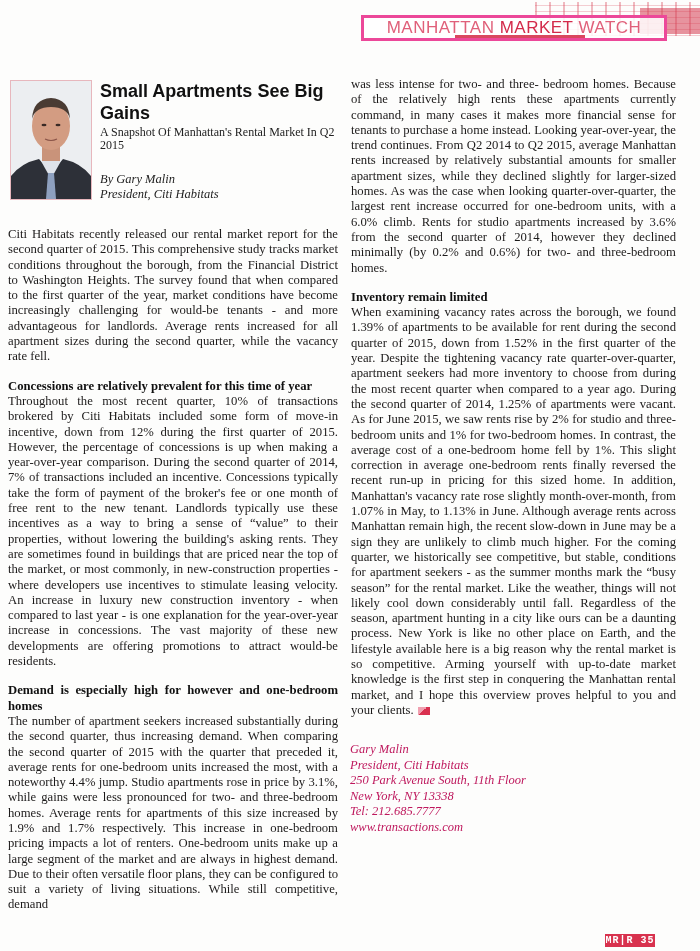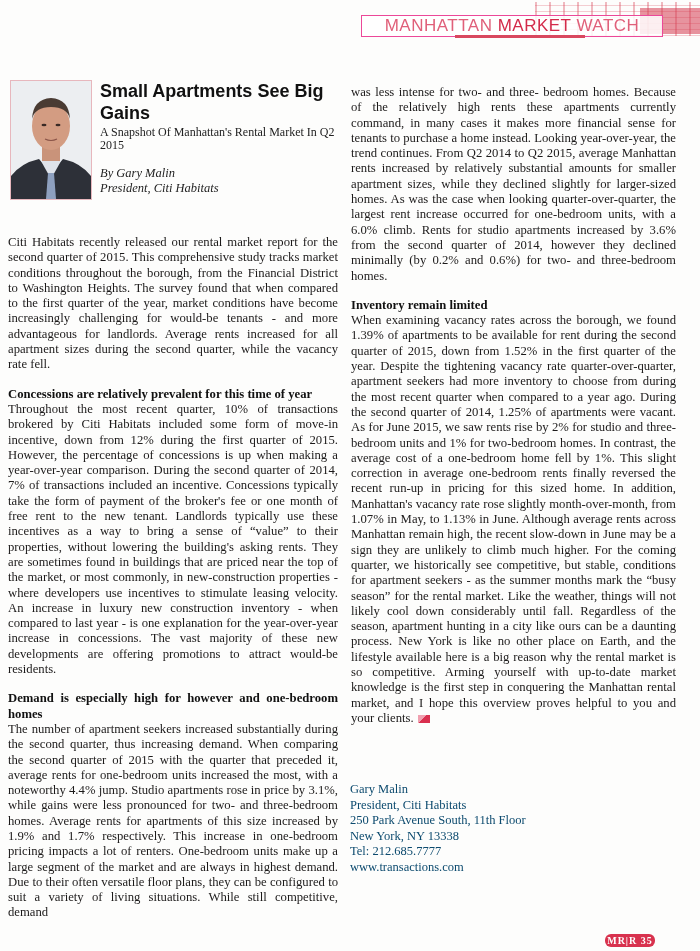--- a/index.html
+++ b/index.html
@@ -17,21 +17,21 @@
     background:
       repeating-linear-gradient(90deg, rgba(215,60,80,0.35) 0 2px, transparent 2px 14px),
       repeating-linear-gradient(0deg, rgba(215,60,80,0.25) 0 1px, transparent 1px 6px);
   }
   .banner-block {
     position: absolute; right: 0; top: 6px; width: 60px; height: 26px;
     background: rgba(214,60,80,0.55);
   }
   .banner-box {
     position: absolute; left: 6px; top: 13px; width: 300px; height: 20px;
-    border: 1px solid #ec4899; background: rgba(255,255,255,0.85);
+    border: 3px solid #ec4899; background: rgba(255,255,255,0.85);
     display: flex; align-items: center; justify-content: center;
   }
   .banner-title {
     font-family: "Liberation Sans", sans-serif; font-size: 17px; letter-spacing: 0.5px;
     color: #e0607a; white-space: nowrap;
   }
   .banner-title .hl { color: #d32a4a; }
   .banner-underbar {
     position: absolute; left: 100px; top: 33px; width: 130px; height: 3px; background: #d9485f;
   }
@@ -46,48 +46,48 @@
   
   .title-block { position: absolute; left: 100px; top: 80px; width: 240px; }
   .article-title {
     font-family: "Liberation Sans", sans-serif; font-size: 18px; line-height: 22px;
     color: #111; margin: 0;
   }
   .article-subtitle {
     font-family: Liberation Serif, serif; font-size: 12px; line-height: 13px;
     color: #222; margin: 2px 0 0 0;
   }
-  .byline { font-style: italic; font-size: 12.5px; line-height: 15px; margin-top: 14px; color: #222; }
+  .byline { font-style: italic; font-size: 12.5px; line-height: 15px; margin-top: 20px; color: #222; }
 
   
   .col {
     position: absolute; top: 0; width: 330px;
-    font-size: 12.7px; line-height: 15.3px; text-align: justify; margin-top: 8px;
+    font-size: 12.7px; line-height: 15.3px; text-align: justify;
   }
   .col p { margin: 0; hyphens: auto; }
   .col h3 {
     font-size: 12.7px; font-weight: bold; margin: 0; line-height: 15.3px; color: #111;
   }
   .col-left { left: 8px; top: 227px; }
   .col-right { left: 351px; top: 77px; width: 325px; }
   .gap { height: 14px; }
   .end-mark {
     display: inline-block; width: 12px; height: 8px; vertical-align: middle; margin-left: 4px;
     background: linear-gradient(135deg, #f0a0b0 0 45%, #d9304f 45% 100%);
   }
 
   .signature {
-    position: absolute; left: 350px; top: 782px;
-    font-size: 12.5px; line-height: 15.5px; color: #0c4a6e;
+    position: absolute; left: 350px; top: 742px;
+    font-style: italic; font-size: 12.5px; line-height: 15.5px; color: #be185d;
   }
 
   .page-tag {
     position: absolute; left: 605px; top: 934px; width: 50px; height: 13px;
     background: #d8324e; color: #fff; display: flex; align-items: center; justify-content: center;
-    font-family: Liberation Serif, serif; font-weight: bold; font-size: 10px; letter-spacing: 1px; border-radius: 6px;
+    font-family: Liberation Mono, monospace; font-weight: bold; font-size: 10px; letter-spacing: 1px;
   }
 </style>
 </head>
 <body>
 
 <div class="banner">
   <div class="banner-lines"></div>
   <div class="banner-block"></div>
   <div class="banner-box">
     <span class="banner-title"><span>MANHATTAN </span><span class="hl">MARKET</span><span> WATCH</span></span>

